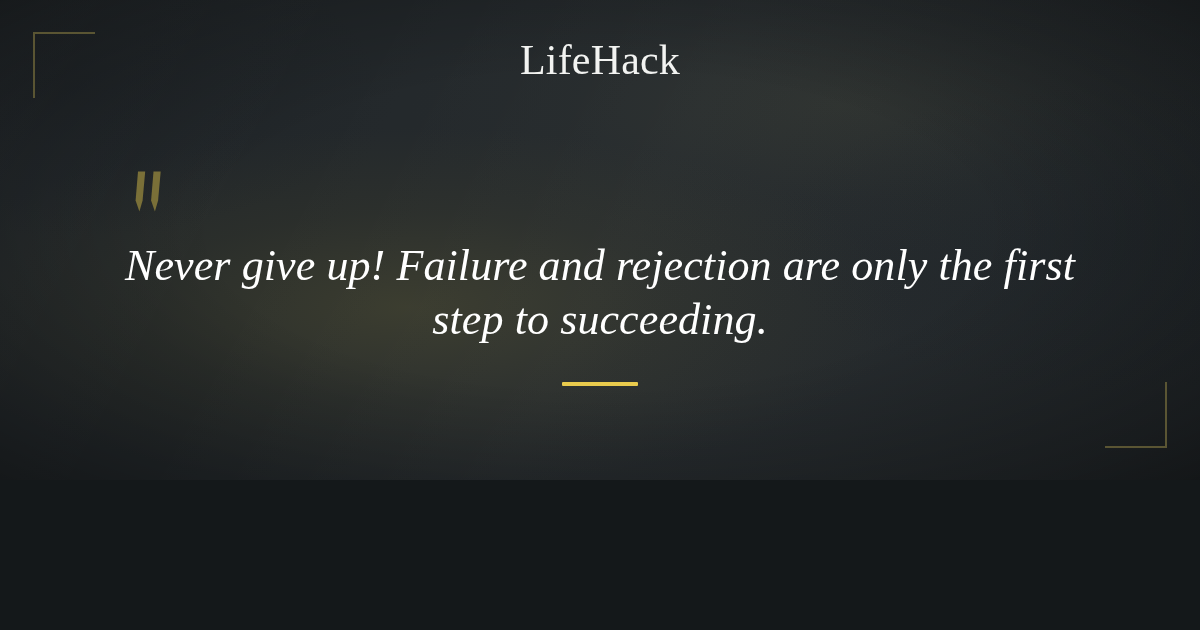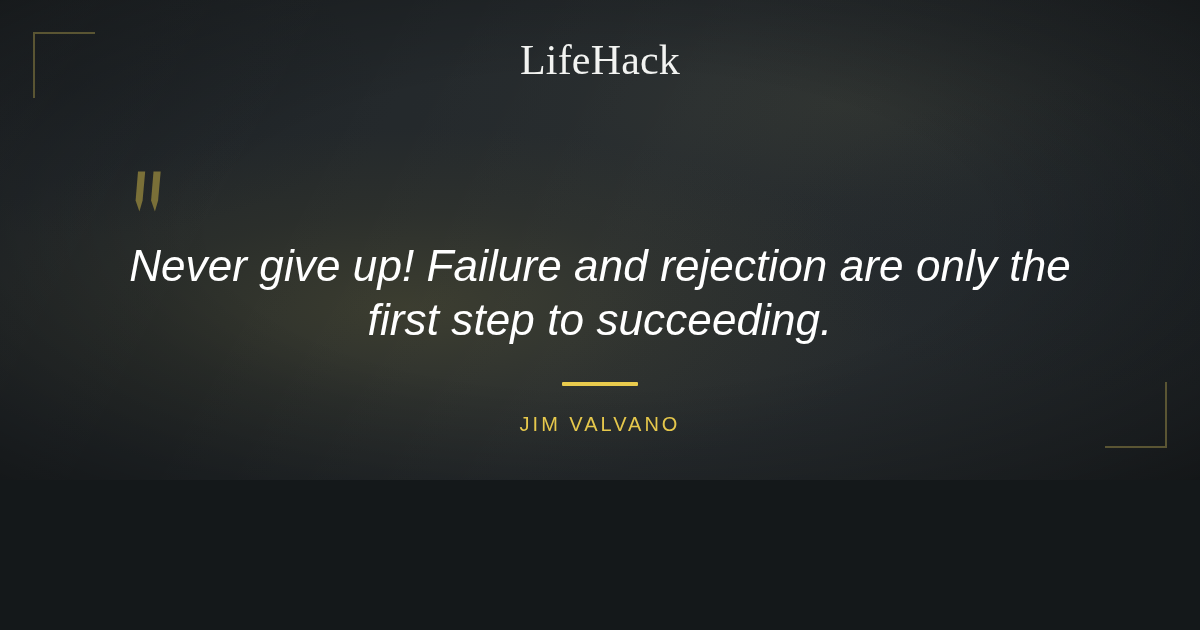--- a/index.html
+++ b/index.html
@@ -99,21 +99,21 @@
     width: 40px;
     height: 46px;
   }
 
   .quote-text {
     position: absolute;
     left: 100px;
     right: 100px;
     top: 239px;
     text-align: center;
-    font-family: Liberation Sans, sans-serif;
+    font-family: Liberation Serif, serif;
     font-style: italic;
     font-size: 44px;
     line-height: 54px;
     color: #ffffff;
     letter-spacing: 0.1px;
   }
 
   .divider {
     position: absolute;
     left: 50%;
@@ -164,16 +164,15 @@
       </svg>
     </div>
 
     <div class="quote-text">
       <span>Never give up! Failure and rejection are only the first step</span>
       <span>to succeeding.</span>
     </div>
 
     <div class="divider"></div>
 
-    <div class="author">JIM VALVANO</div>
 
   </div>
 </div>
 
 </body></html>

